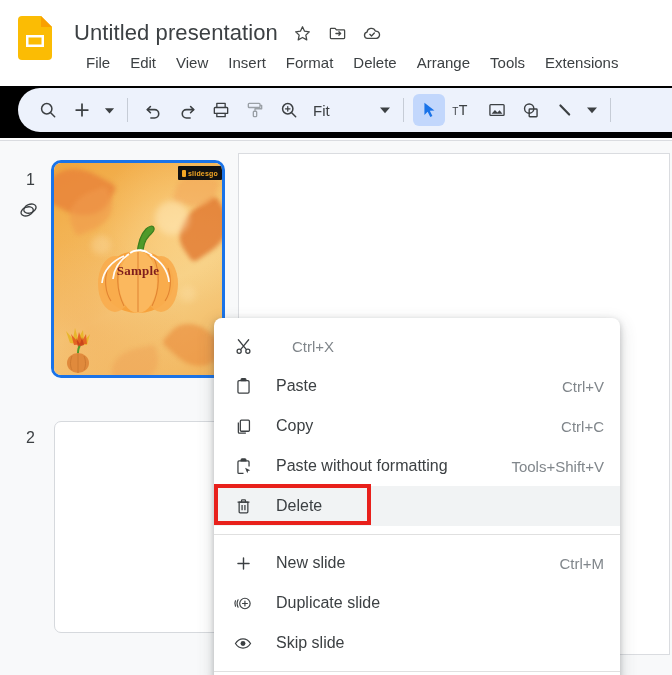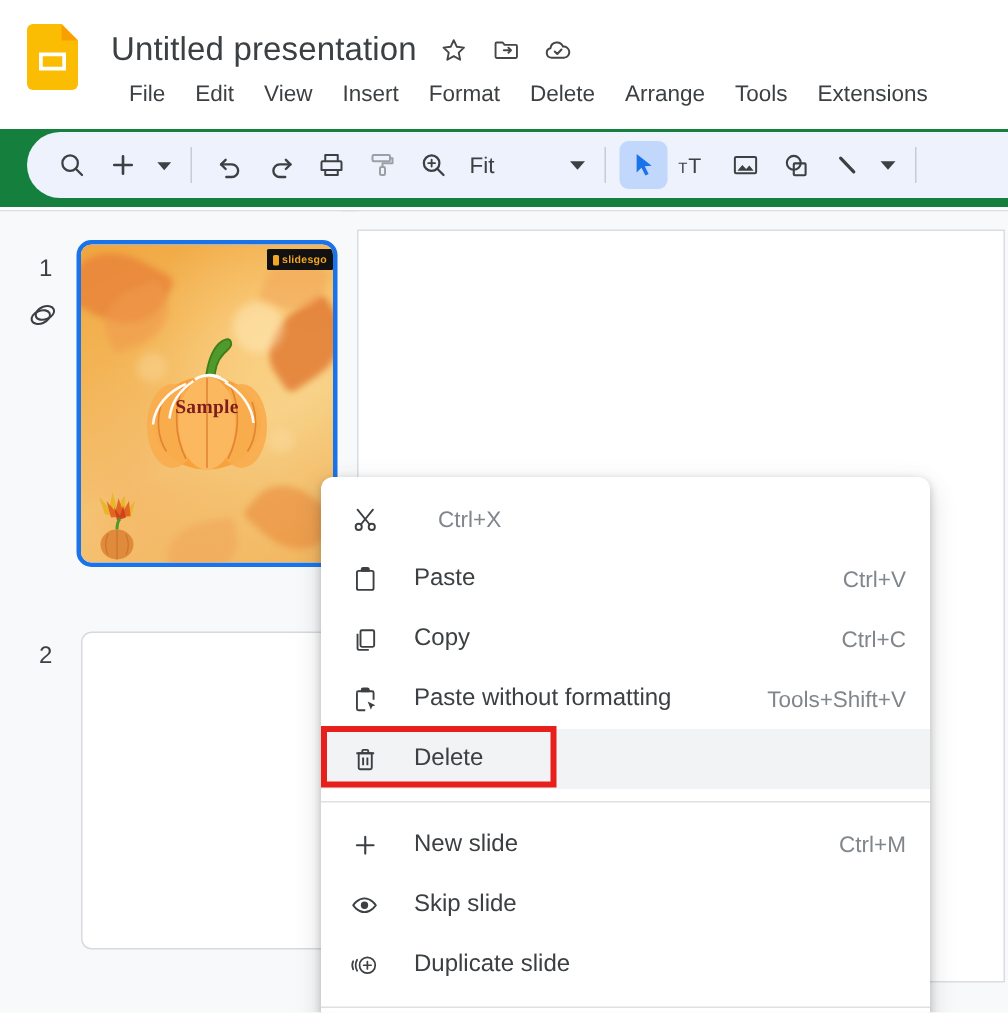--- a/index.html
+++ b/index.html
@@ -75,21 +75,21 @@
     white-space: nowrap;
     cursor: pointer;
   }
 
   
   .toolbar-wrap {
     position: absolute;
     left: 0; top: 86px;
     width: 672px;
     height: 52px;
-    background: #15803d;
+    background: #000000;
   }
   .toolbar {
     position: absolute;
     left: 18px; top: 2px;
     right: 0;
     height: 44px;
     background: #edf2fc;
     border-radius: 22px 0 0 22px;
     display: flex;
     align-items: center;
@@ -691,41 +691,41 @@
           <svg width="19" height="19" viewBox="0 0 24 24" fill="none" stroke="#3c4043" stroke-width="1.8" stroke-linecap="round">
             <path d="M12 5v14M5 12h14"></path>
           </svg>
         </span>
         <span class="ctx-label">New slide</span>
         <span class="ctx-accel">Ctrl+M</span>
       </div>
 
       <div class="ctx-item">
         <span class="ctx-ic">
-          <svg width="20" height="19" viewBox="0 0 24 24" fill="none" stroke="#3c4043" stroke-width="1.6">
-            <path d="M2.5 12S6.2 6.2 12 6.2 21.5 12 21.5 12 17.8 17.8 12 17.8 2.5 12 2.5 12z"></path>
-            <circle cx="12" cy="12" r="3.1" fill="#3c4043" stroke="none"></circle>
-          </svg>
-        </span>
-        <span class="ctx-label">Skip slide</span>
-        <span class="ctx-accel"></span>
-      </div>
-
-      <div class="ctx-item">
-        <span class="ctx-ic">
           <svg width="20" height="19" viewBox="0 0 26 24" fill="none" stroke="#3c4043" stroke-width="1.5" stroke-linecap="round">
             <path d="M3.2 8.5a8 8 0 0 0 0 7"></path>
             <path d="M6.6 7.2a10 10 0 0 0 0 9.6"></path>
             <circle cx="15.5" cy="12" r="6.8"></circle>
             <path d="M15.5 8.8v6.4M12.3 12h6.4"></path>
           </svg>
         </span>
         <span class="ctx-label">Duplicate slide</span>
         <span class="ctx-accel"></span>
       </div>
 
+      <div class="ctx-item">
+        <span class="ctx-ic">
+          <svg width="20" height="19" viewBox="0 0 24 24" fill="none" stroke="#3c4043" stroke-width="1.6">
+            <path d="M2.5 12S6.2 6.2 12 6.2 21.5 12 21.5 12 17.8 17.8 12 17.8 2.5 12 2.5 12z"></path>
+            <circle cx="12" cy="12" r="3.1" fill="#3c4043" stroke="none"></circle>
+          </svg>
+        </span>
+        <span class="ctx-label">Skip slide</span>
+        <span class="ctx-accel"></span>
+      </div>
+
       <div class="ctx-sep"></div>
 
     </div>
 
     <div class="redbox"></div>
   </div>
 </div>
 
 </body></html>

